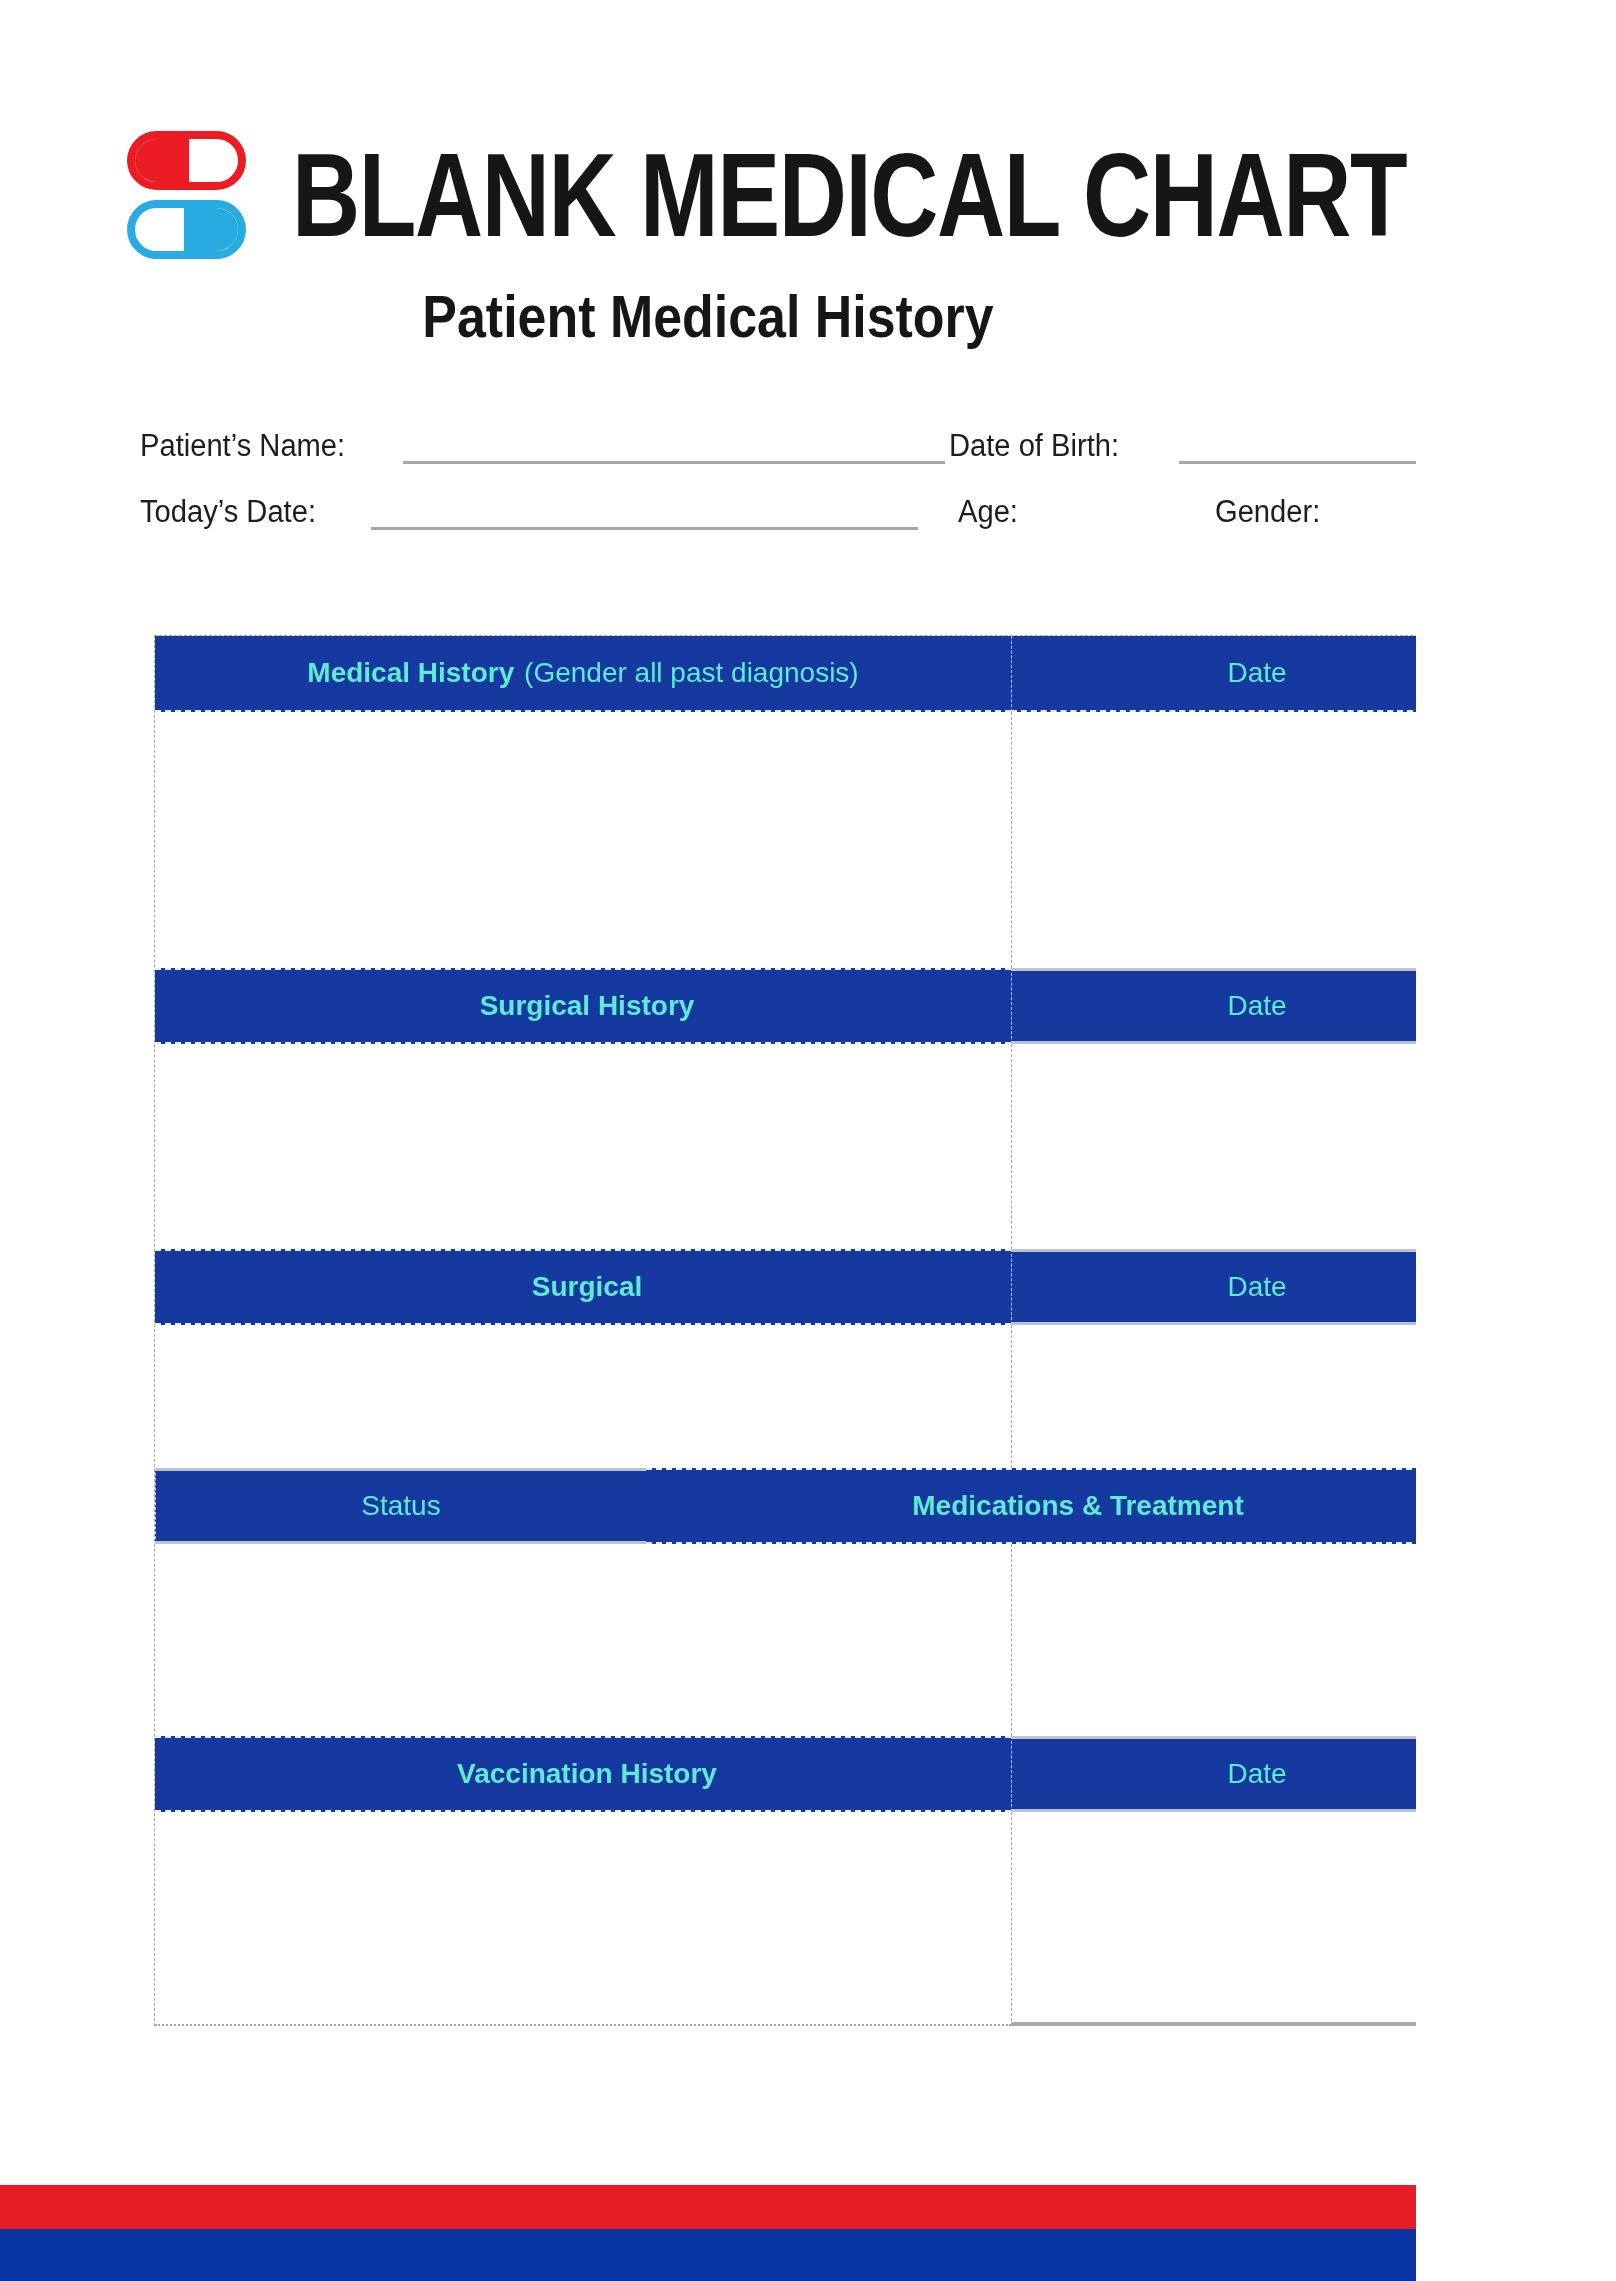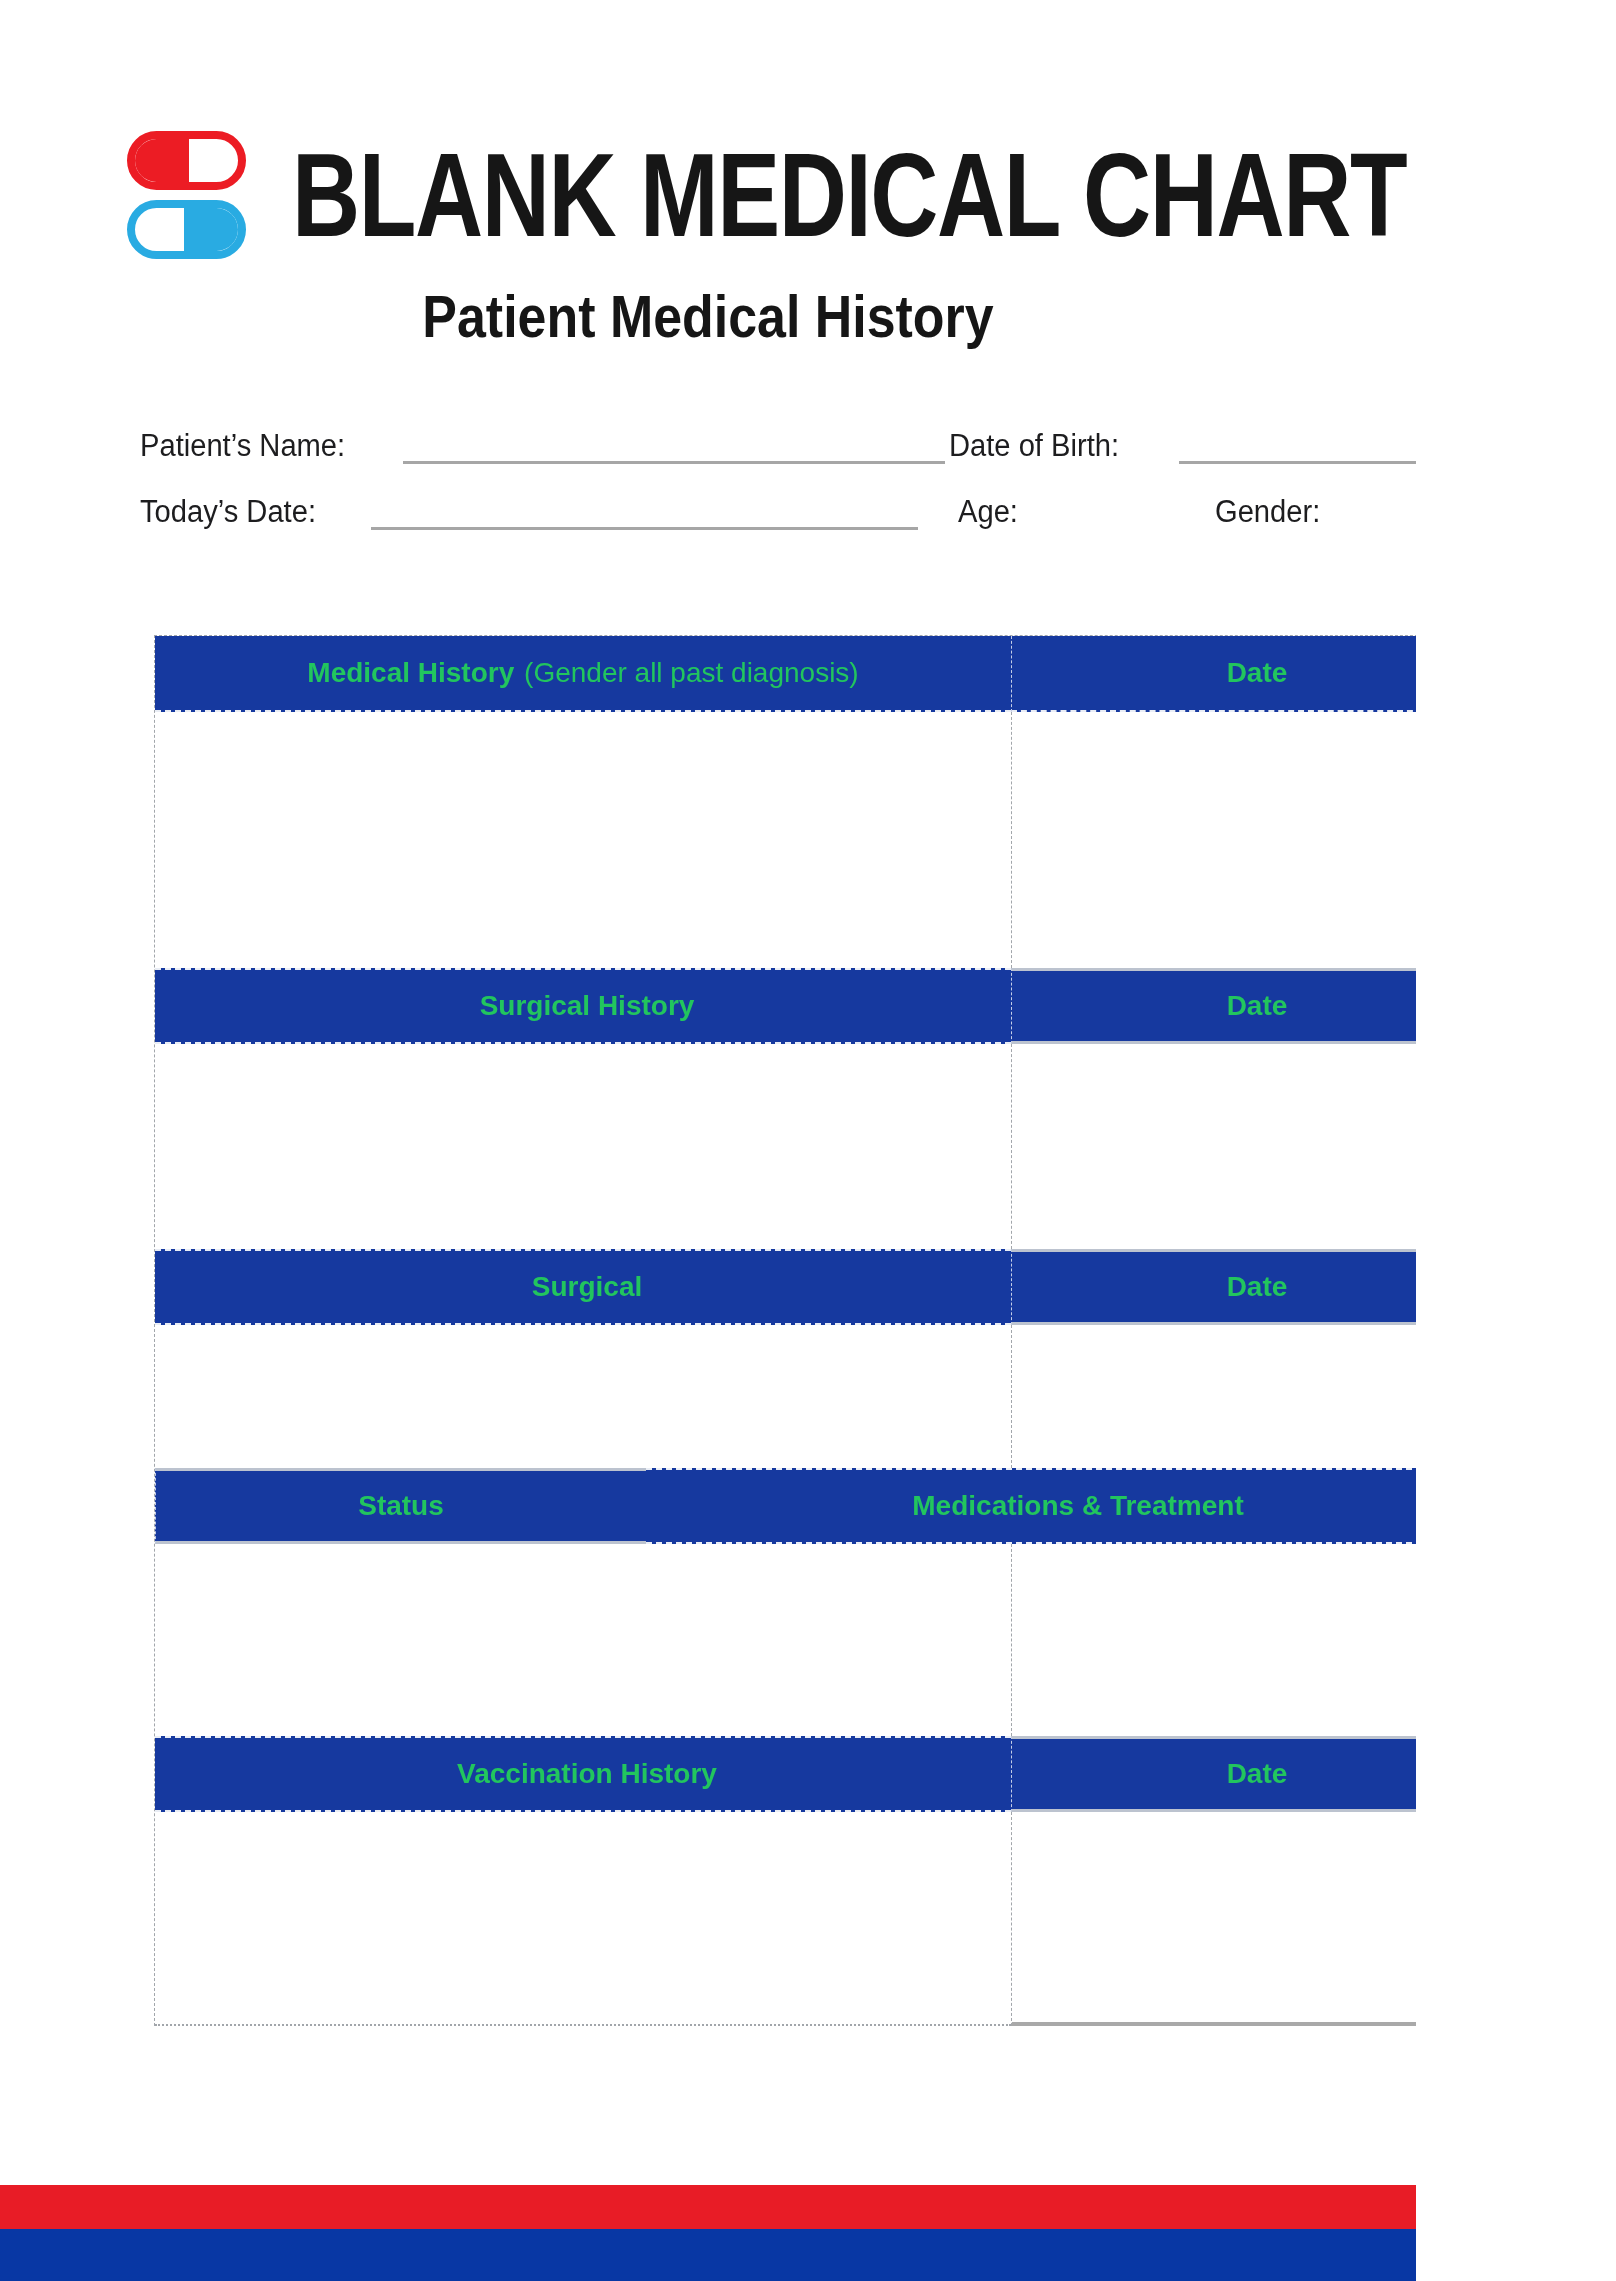--- a/index.html
+++ b/index.html
@@ -83,32 +83,32 @@
     left: 154px;
     top: 635px;
     width: 1349px;
     border: 1.8px dashed #a2a6ab;
     border-bottom: none;
   }
   .hdr, .bdy { display: flex; width: 100%; }
   .hdr { height: 76px; }
   .hcell {
     background: var(--header-blue);
-    color: #22c55e;
+    color: #5eead4;
     font-size: 28px;
     display: flex;
     align-items: center;
   }
   .hleft  { width: 856px; justify-content: center; border-bottom: 2.7px dashed #e9edf5; }
   .hleft.al { justify-content: center; padding-left: 8px; }
   .sec:not(.first) .hleft { border-top: 2.7px dashed #e9edf5; }
   .hright {
     flex: 1;
     justify-content: center;
-    font-weight: 700;
+    font-weight: 400;
     border-left: 1.8px dashed rgba(255,255,255,0.75);
     border-top: 3.6px solid #bcc3cf;
     border-bottom: 3.6px solid #bcc3cf;
   }
   .sec.first .hright { border-top: none; border-bottom: 2.7px dashed #e9edf5; }
   .htitle { font-weight: 700; white-space: nowrap; }
   .hnote  { font-weight: 400; margin-left: 9.8px; white-space: nowrap; }
   .bleft  { width: 856px; background: #ffffff; }
   .bright { flex: 1; background: #ffffff; border-left: 1.8px dashed #a2a6ab; }
   .sec.last .bleft  { border-bottom: 2.7px dotted #a2a6ab; }

